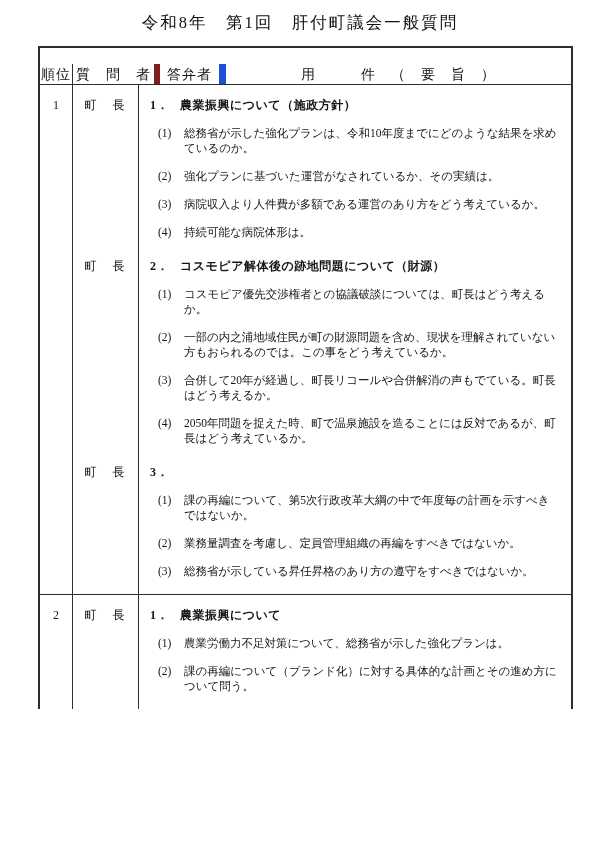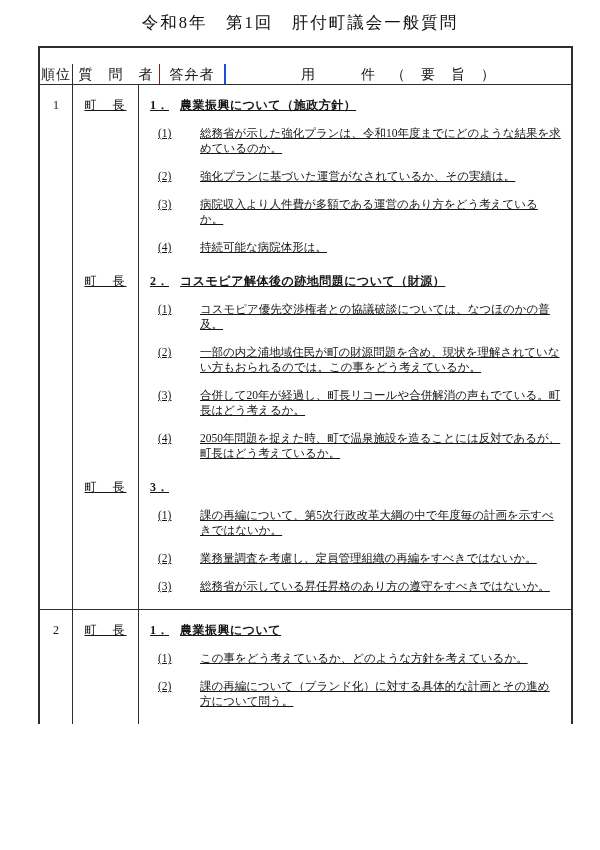--- a/index.html
+++ b/index.html
@@ -31,36 +31,36 @@
     border-bottom:1px solid #2e2e2e;
     height:36px;
   }
   .thead > div {
     display:flex; align-items:center; justify-content:center;
     font-size:14px; letter-spacing:1px;
     white-space:pre;
     margin-top:16px;
   }
   .c-rank   { width:33px;  flex-shrink:0; border-right:1px solid #2e2e2e; box-sizing:border-box; }
-  .c-quest  { width:87px;  flex-shrink:0; border-right:1px solid #7f1d1d; box-sizing:border-box; }
-  .c-ans    { width:66px;  flex-shrink:0; border-right:2px solid #1d4ed8; box-sizing:border-box; }
+  .c-quest  { width:87px;  flex-shrink:0; border-right:6px solid #7f1d1d; box-sizing:border-box; }
+  .c-ans    { width:66px;  flex-shrink:0; border-right:7px solid #1d4ed8; box-sizing:border-box; }
   .c-body   { flex:1; }
   .trow {
     display:flex;
     align-items:stretch;
   }
   .trow + .trow { border-top:1px solid #2e2e2e; }
   .trow .c-rank, .trow .c-quest {
     padding-top:13px;
     text-align:center;
     font-size:12px;
   }
   .trow .c-quest { letter-spacing:1px; white-space:pre; }
   .sections { flex:1; display:flex; flex-direction:column; }
-  .section { display:flex; align-items:stretch;text-decoration:underline; }
+  .section { display:flex; align-items:stretch; }
   .section .ans {
     width:66px; flex-shrink:0;
     border-right:1px solid #2e2e2e;
     box-sizing:border-box;
     text-align:center;
     font-size:12px; letter-spacing:2px;
     white-space:pre;
   }
   .section .content {
     flex:1;
@@ -74,21 +74,21 @@
   .topic {
     display:flex;
     font-weight:bold;
     font-size:12px;
     letter-spacing:0.5px;
   }
   .topic .tnum { width:30px; flex-shrink:0; }
   .items { padding-left:8px; }
   .item { display:flex; margin-top:13px; }
   .item .inum { width:26px; flex-shrink:0; }
-  .item .itext { flex:1;margin-left:16px; }
+  .item .itext { flex:1; }
 </style>
 </head>
 <body>
 
 <div class="page">
 
   <div class="doc-title">令和8年　第1回　肝付町議会一般質問</div>
 
   <div class="qtable">
 
@@ -134,21 +134,21 @@
         <div class="section">
           <div class="ans">町　長</div>
           <div class="content">
             <div class="topic">
               <span class="tnum">2．</span>
               <span class="ttext">コスモピア解体後の跡地問題について（財源）</span>
             </div>
             <div class="items">
               <div class="item">
                 <span class="inum">(1)</span>
-                <span class="itext">コスモピア優先交渉権者との協議破談については、なつほのかの普及。</span>
+                <span class="itext">コスモピア優先交渉権者との協議破談については、町長はどう考えるか。</span>
               </div>
               <div class="item">
                 <span class="inum">(2)</span>
                 <span class="itext">一部の内之浦地域住民が町の財源問題を含め、現状を理解されていない方もおられるのでは。この事をどう考えているか。</span>
               </div>
               <div class="item">
                 <span class="inum">(3)</span>
                 <span class="itext">合併して20年が経過し、町長リコールや合併解消の声もでている。町長はどう考えるか。</span>
               </div>
               <div class="item">
@@ -192,21 +192,21 @@
         <div class="section">
           <div class="ans">町　長</div>
           <div class="content">
             <div class="topic">
               <span class="tnum">1．</span>
               <span class="ttext">農業振興について</span>
             </div>
             <div class="items">
               <div class="item">
                 <span class="inum">(1)</span>
-                <span class="itext">この事をどう考えているか、どのような方針を考えているか。</span>
+                <span class="itext">農業労働力不足対策について、総務省が示した強化プランは。</span>
               </div>
               <div class="item">
                 <span class="inum">(2)</span>
                 <span class="itext">課の再編について（ブランド化）に対する具体的な計画とその進め方について問う。</span>
               </div>
             </div>
           </div>
         </div>
 
       </div>

